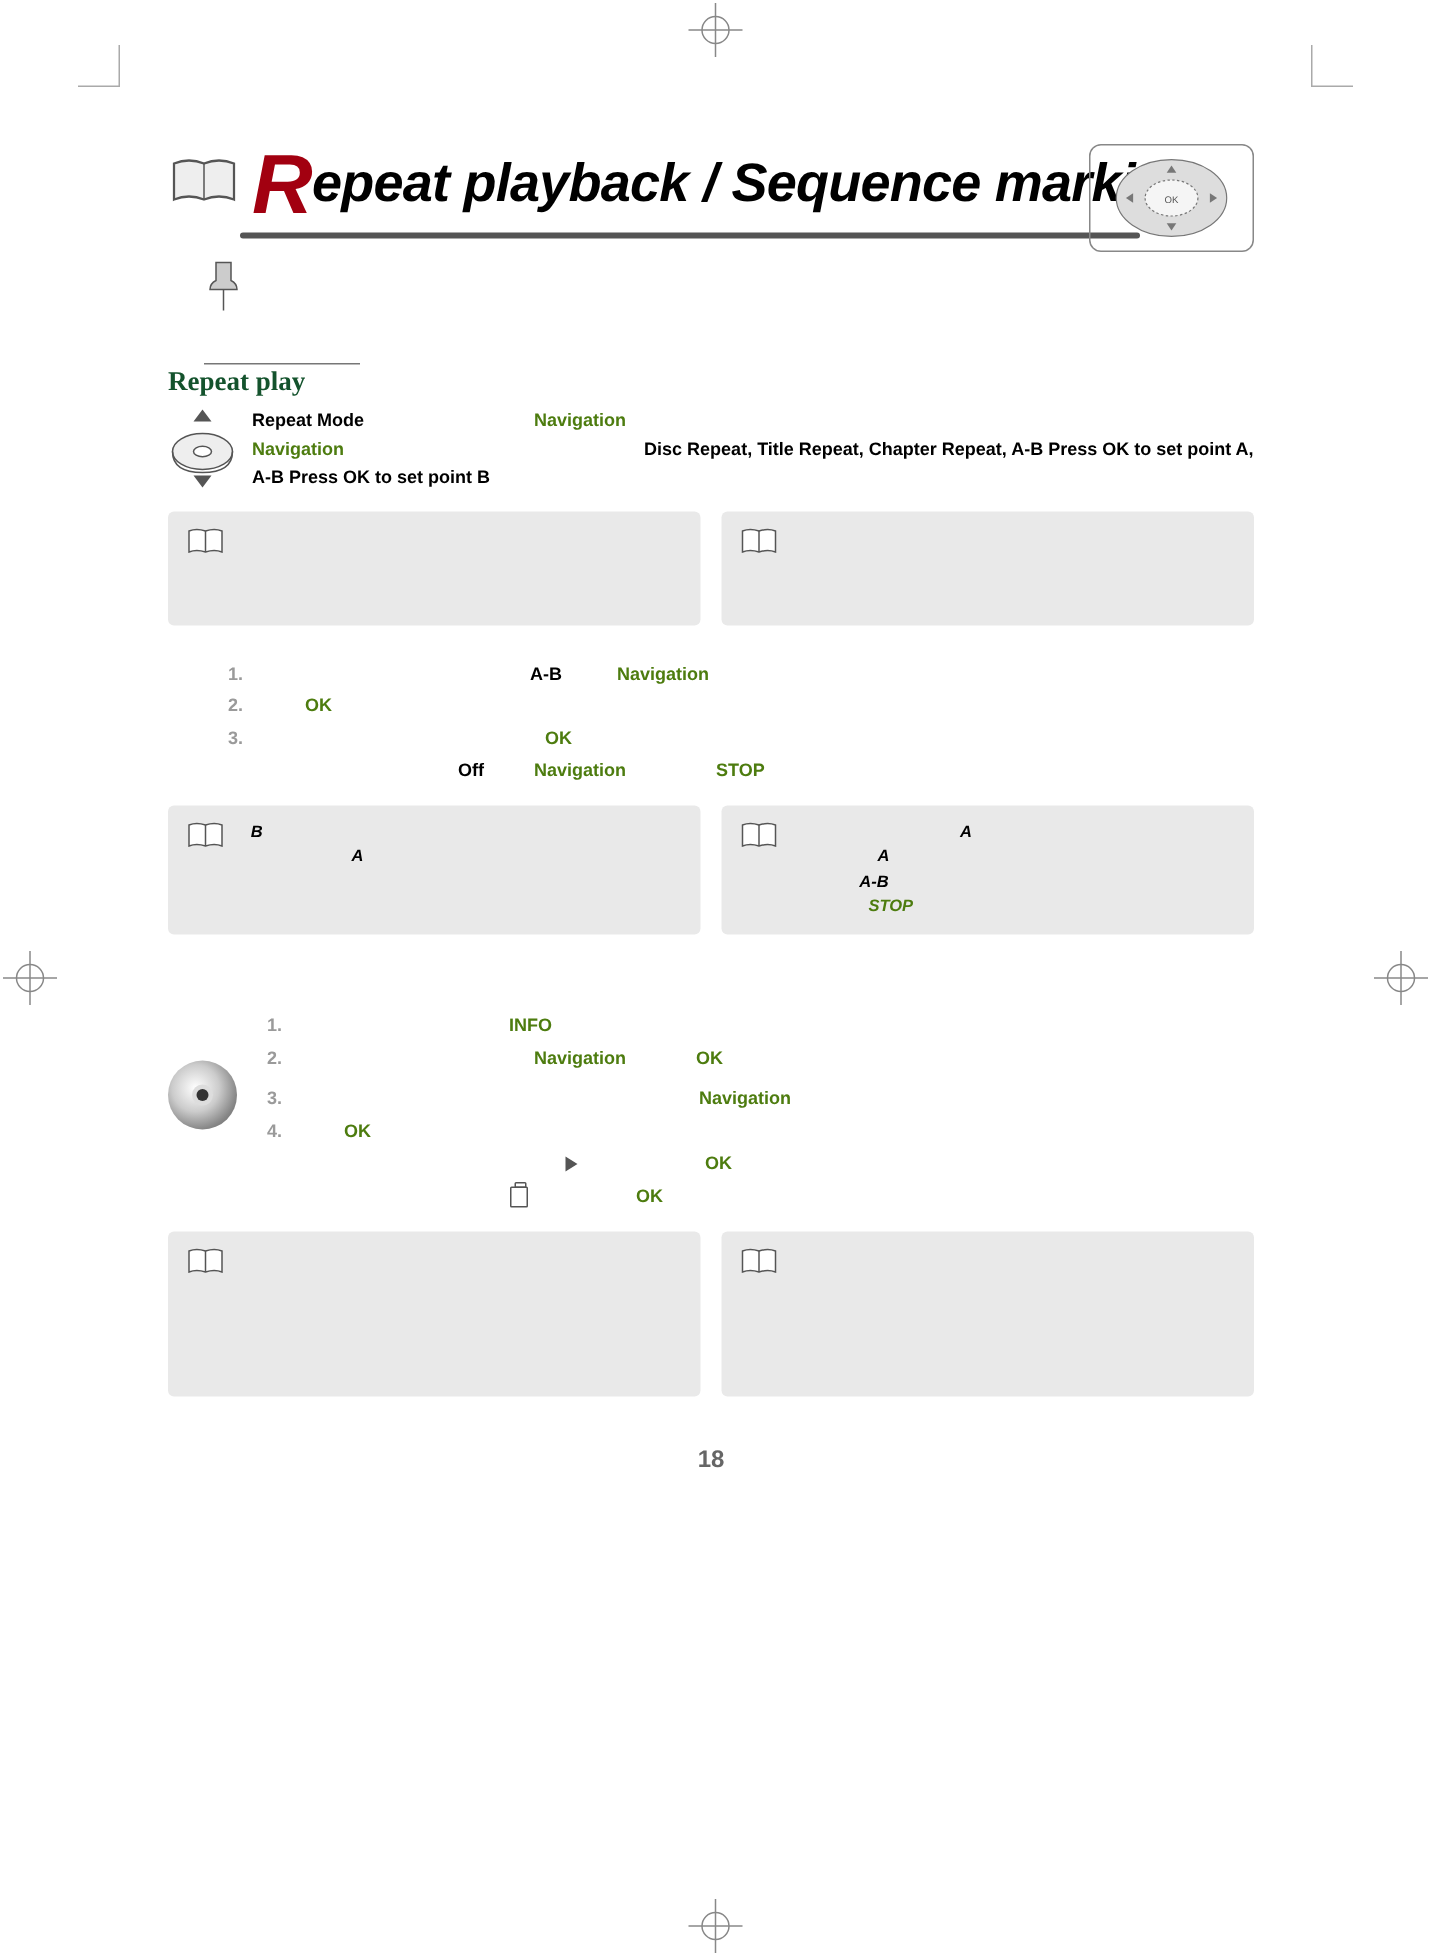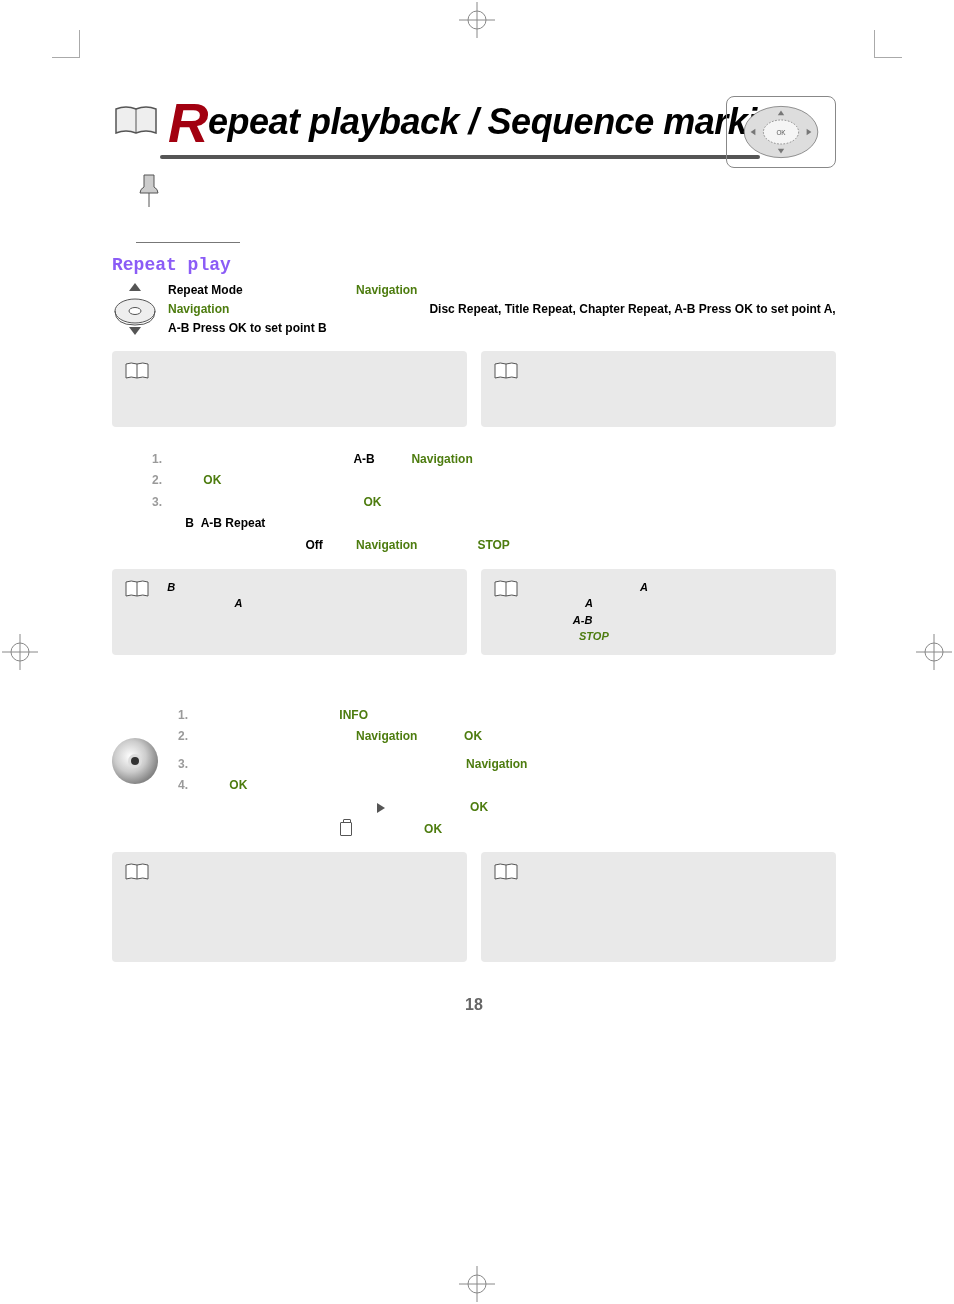--- a/index.html
+++ b/index.html
@@ -18,21 +18,21 @@
   .content { position: absolute; top: 90px; left: 112px; width: 724px; }
   .title-row { display: flex; align-items: center; gap: 8px; margin-bottom: 6px; }
   .book-big svg { width: 48px; height: 36px; }
   .main-title { font-family: "Arial Black", sans-serif; font-weight: 900; font-style: italic; font-size: 36px; letter-spacing: -0.5px; }
   .main-title .first { color: #a20010; font-size: 56px; vertical-align: -8px; }
   .title-rule { height: 4px; background: #555; width: 600px; margin-left: 48px; border-radius: 2px; margin-top: -6px; }
   .nav-badge { position: absolute; top: 6px; right: 0; width: 110px; height: 72px; border: 1px solid #888; border-radius: 8px; display: flex; align-items: center; justify-content: center; }
   .nav-badge svg { width: 80px; height: 58px; }
   .pin-holder { margin-top: 14px; margin-left: 24px; height: 70px; border-bottom: 1px solid #777; width: 104px; position: relative; }
   .pin-holder .pin { position: absolute; top: 0; left: 0; font-size: 28px; color: #333; }
-  .sec-title { font-family: Liberation Mono, monospace; font-weight: 900; font-size: 18px; color: #8b5cf6; margin-top: 12px; }
+  .sec-title { font-family: Liberation Serif, serif; font-weight: 900; font-size: 18px; color: #14532d; margin-top: 1px; }
   .row1 { display: flex; gap: 10px; margin-top: 6px; }
   .disc-icon { width: 46px; height: 56px; flex-shrink: 0; }
   .row1-text { font-size: 12px; line-height: 1.6; }
   .grey { color: #4d7c0f; font-weight: 900; }
   .bold { font-weight: 900; }
   .note-pair { display: flex; gap: 14px; margin-top: 12px; }
   .note-box { flex: 1; background: #e9e9e9; border-radius: 4px; min-height: 76px; padding: 10px 12px; display: flex; gap: 8px; align-items: flex-start; }
   .note-box.tall { min-height: 110px; }
   .note-icon svg { width: 26px; height: 20px; }
   .note-text { font-size: 11px; line-height: 1.5; font-style: italic; }
@@ -150,21 +150,20 @@
             </svg></span>
         <span class="note-text"></span>
       </div>
     </div>
 
     <div class="ab-block">
       <div class="ol">
         <div><span class="num">1.</span>&nbsp;&nbsp;&nbsp;&nbsp;&nbsp;&nbsp;&nbsp;&nbsp;&nbsp;&nbsp;&nbsp;&nbsp;&nbsp;&nbsp;&nbsp;&nbsp;&nbsp;&nbsp;&nbsp;&nbsp;&nbsp;&nbsp;&nbsp;&nbsp;&nbsp;&nbsp;&nbsp;&nbsp;&nbsp;&nbsp;&nbsp;&nbsp;&nbsp;&nbsp;&nbsp;&nbsp;&nbsp;&nbsp;&nbsp;&nbsp;&nbsp;&nbsp;&nbsp;&nbsp;&nbsp;&nbsp;&nbsp;&nbsp;&nbsp;&nbsp;&nbsp;&nbsp;<span class="bold">A-B</span>&nbsp;&nbsp;&nbsp;&nbsp;&nbsp;&nbsp;&nbsp;&nbsp;&nbsp;&nbsp;&nbsp;<span class="grey">Navigation</span></div>
         <div><span class="num">2.</span>&nbsp;&nbsp;&nbsp;&nbsp;&nbsp;&nbsp;&nbsp;<span class="grey">OK</span></div>
         <div><span class="num">3.</span>&nbsp;&nbsp;&nbsp;&nbsp;&nbsp;&nbsp;&nbsp;&nbsp;&nbsp;&nbsp;&nbsp;&nbsp;&nbsp;&nbsp;&nbsp;&nbsp;&nbsp;&nbsp;&nbsp;&nbsp;&nbsp;&nbsp;&nbsp;&nbsp;&nbsp;&nbsp;&nbsp;&nbsp;&nbsp;&nbsp;&nbsp;&nbsp;&nbsp;&nbsp;&nbsp;&nbsp;&nbsp;&nbsp;&nbsp;&nbsp;&nbsp;&nbsp;&nbsp;&nbsp;&nbsp;&nbsp;&nbsp;&nbsp;&nbsp;&nbsp;&nbsp;&nbsp;&nbsp;&nbsp;&nbsp;<span class="grey">OK</span></div>
-        <div>&nbsp;&nbsp;&nbsp;&nbsp;&nbsp;&nbsp;&nbsp;&nbsp;&nbsp;&nbsp;<span class="bold">B</span>&nbsp;&nbsp;<span class="bold">A-B Repeat</span></div>
         <div>&nbsp;&nbsp;&nbsp;&nbsp;&nbsp;&nbsp;&nbsp;&nbsp;&nbsp;&nbsp;&nbsp;&nbsp;&nbsp;&nbsp;&nbsp;&nbsp;&nbsp;&nbsp;&nbsp;&nbsp;&nbsp;&nbsp;&nbsp;&nbsp;&nbsp;&nbsp;&nbsp;&nbsp;&nbsp;&nbsp;&nbsp;&nbsp;&nbsp;&nbsp;&nbsp;&nbsp;&nbsp;&nbsp;&nbsp;&nbsp;&nbsp;&nbsp;&nbsp;&nbsp;&nbsp;&nbsp;<span class="bold">Off</span>&nbsp;&nbsp;&nbsp;&nbsp;&nbsp;&nbsp;&nbsp;&nbsp;&nbsp;&nbsp;<span class="grey">Navigation</span>&nbsp;&nbsp;&nbsp;&nbsp;&nbsp;&nbsp;&nbsp;&nbsp;&nbsp;&nbsp;&nbsp;&nbsp;&nbsp;&nbsp;&nbsp;&nbsp;&nbsp;&nbsp;<span class="grey">STOP</span></div>
       </div>
       <div class="note-pair">
         <div class="note-box">
           <span class="note-icon"><svg viewBox="0 0 26 20">
                 <path d="M2 3 Q7 1 13 3 Q19 1 24 3 L24 17 Q19 15 13 17 Q7 15 2 17 Z" fill="#fff" stroke="#555"></path>
                 <line x1="13" y1="3" x2="13" y2="17" stroke="#555"></line>
               </svg></span>
           <span class="note-text">
             &nbsp;&nbsp;&nbsp;<b>B</b><br>

